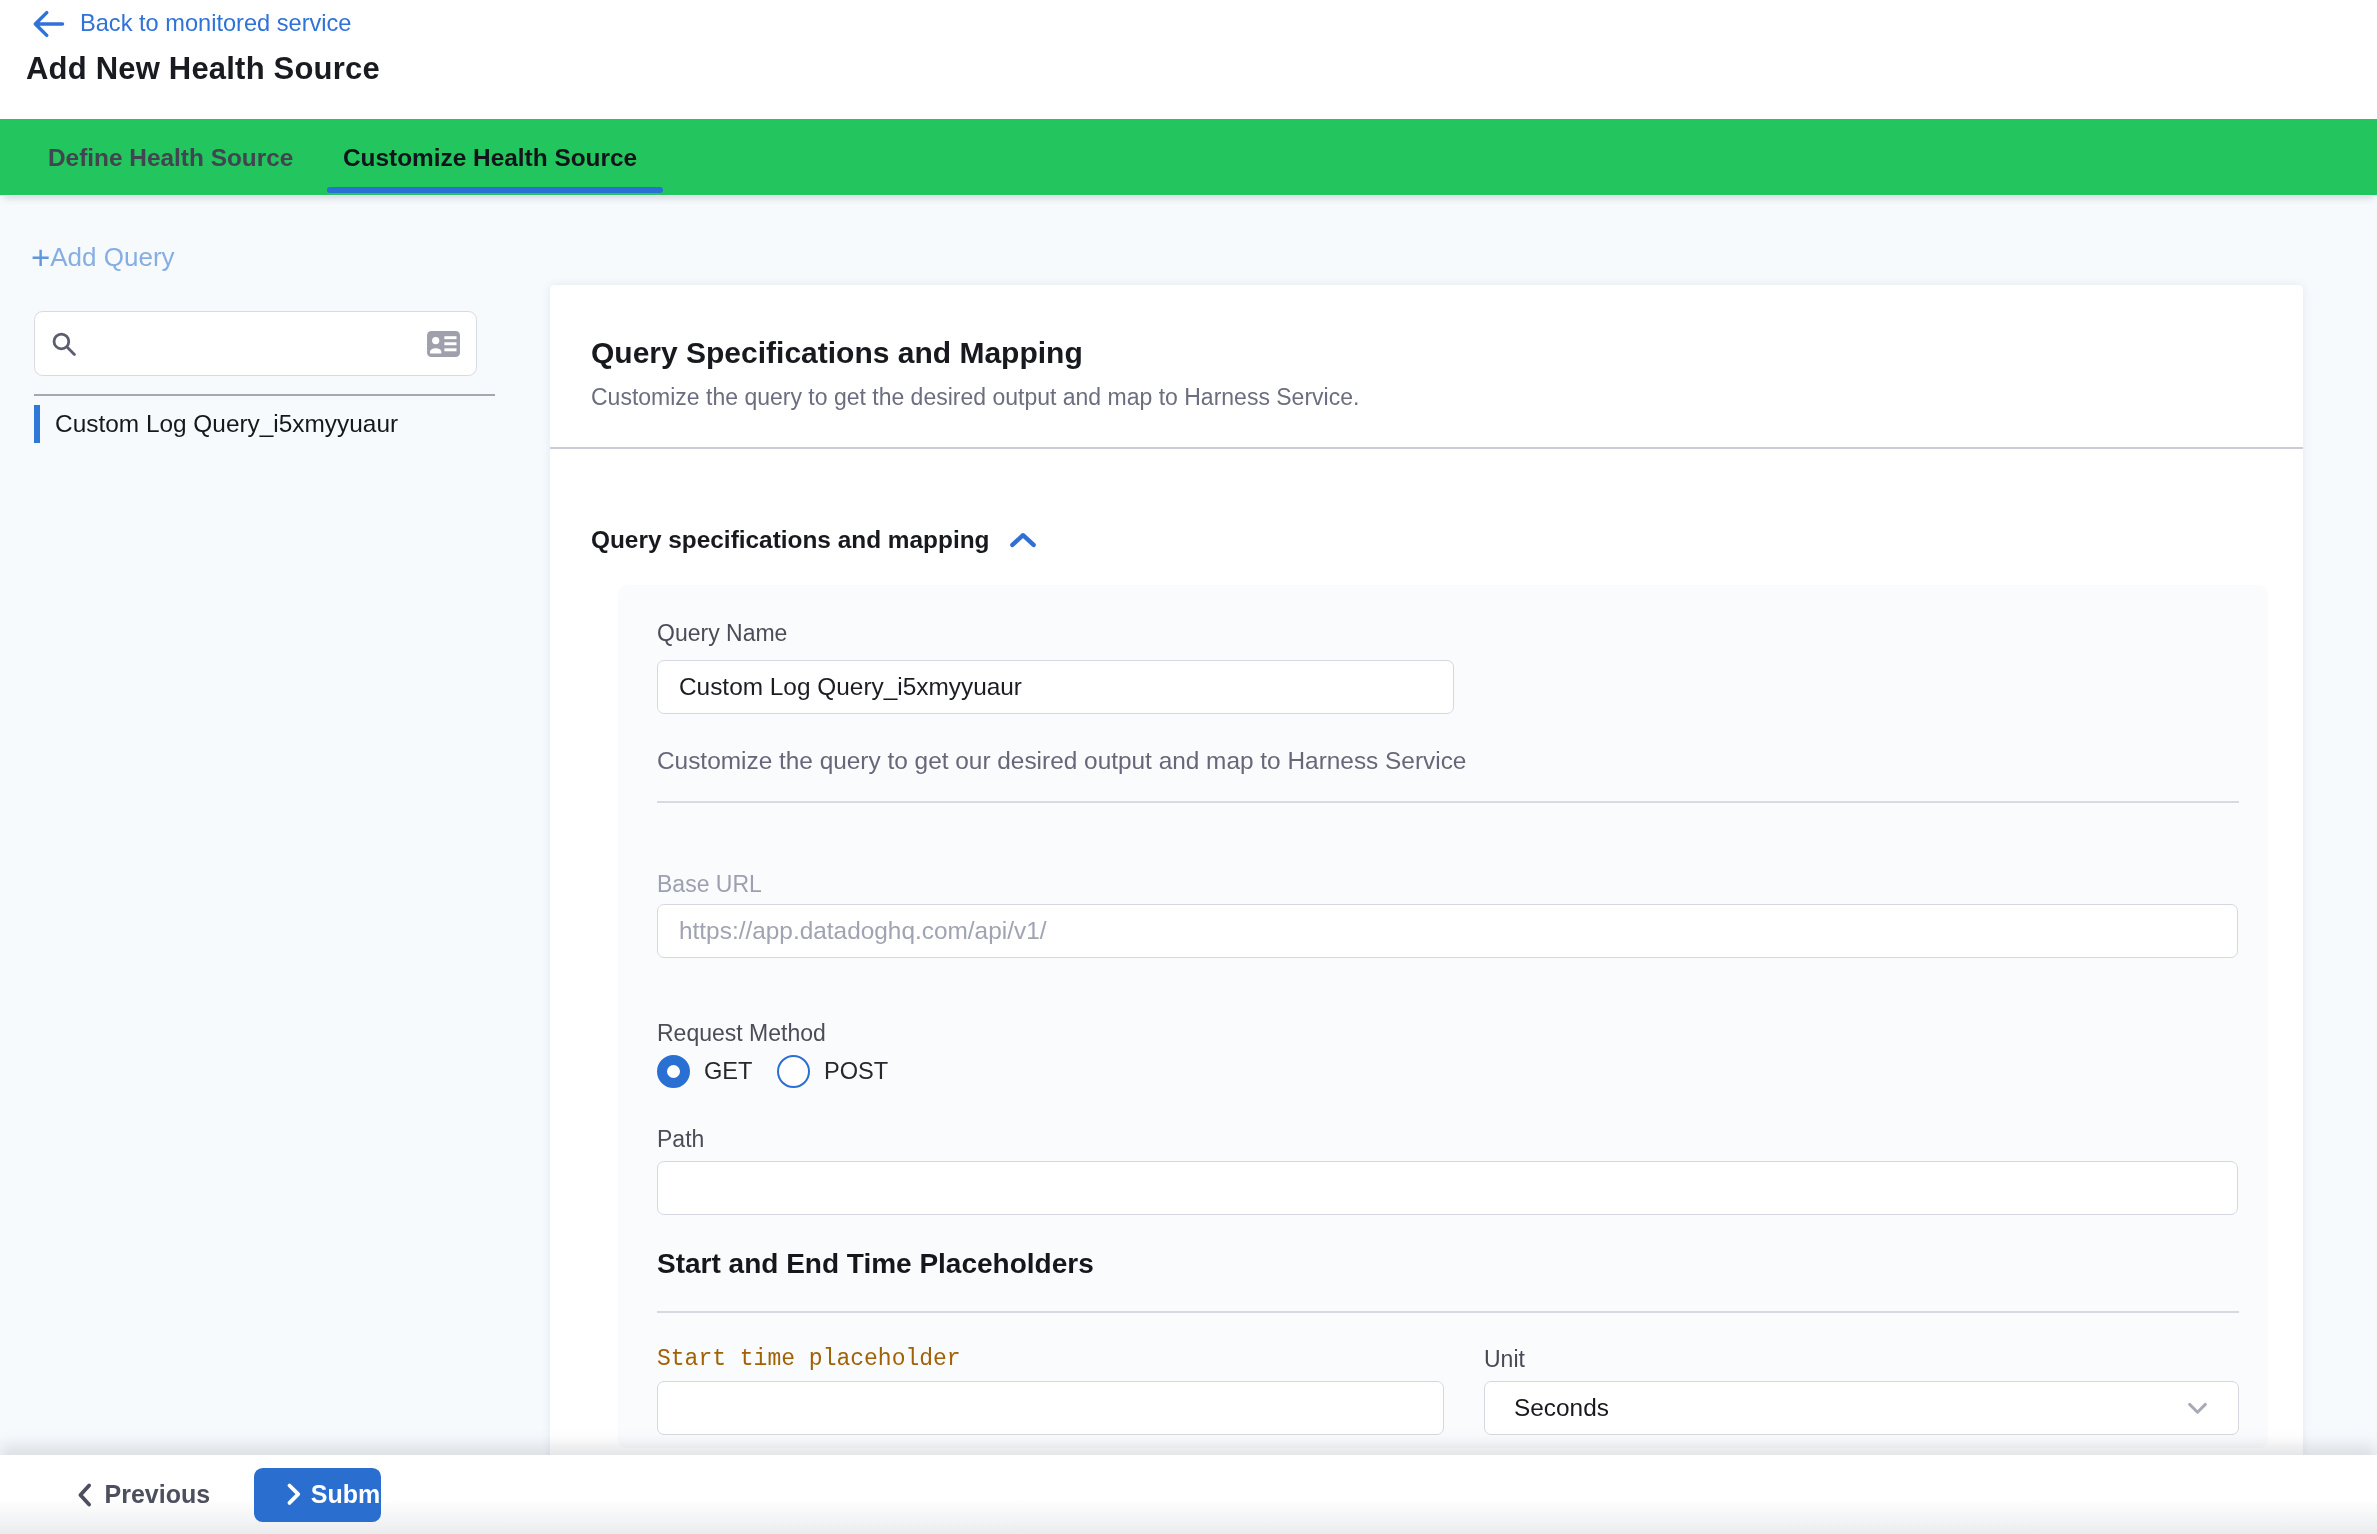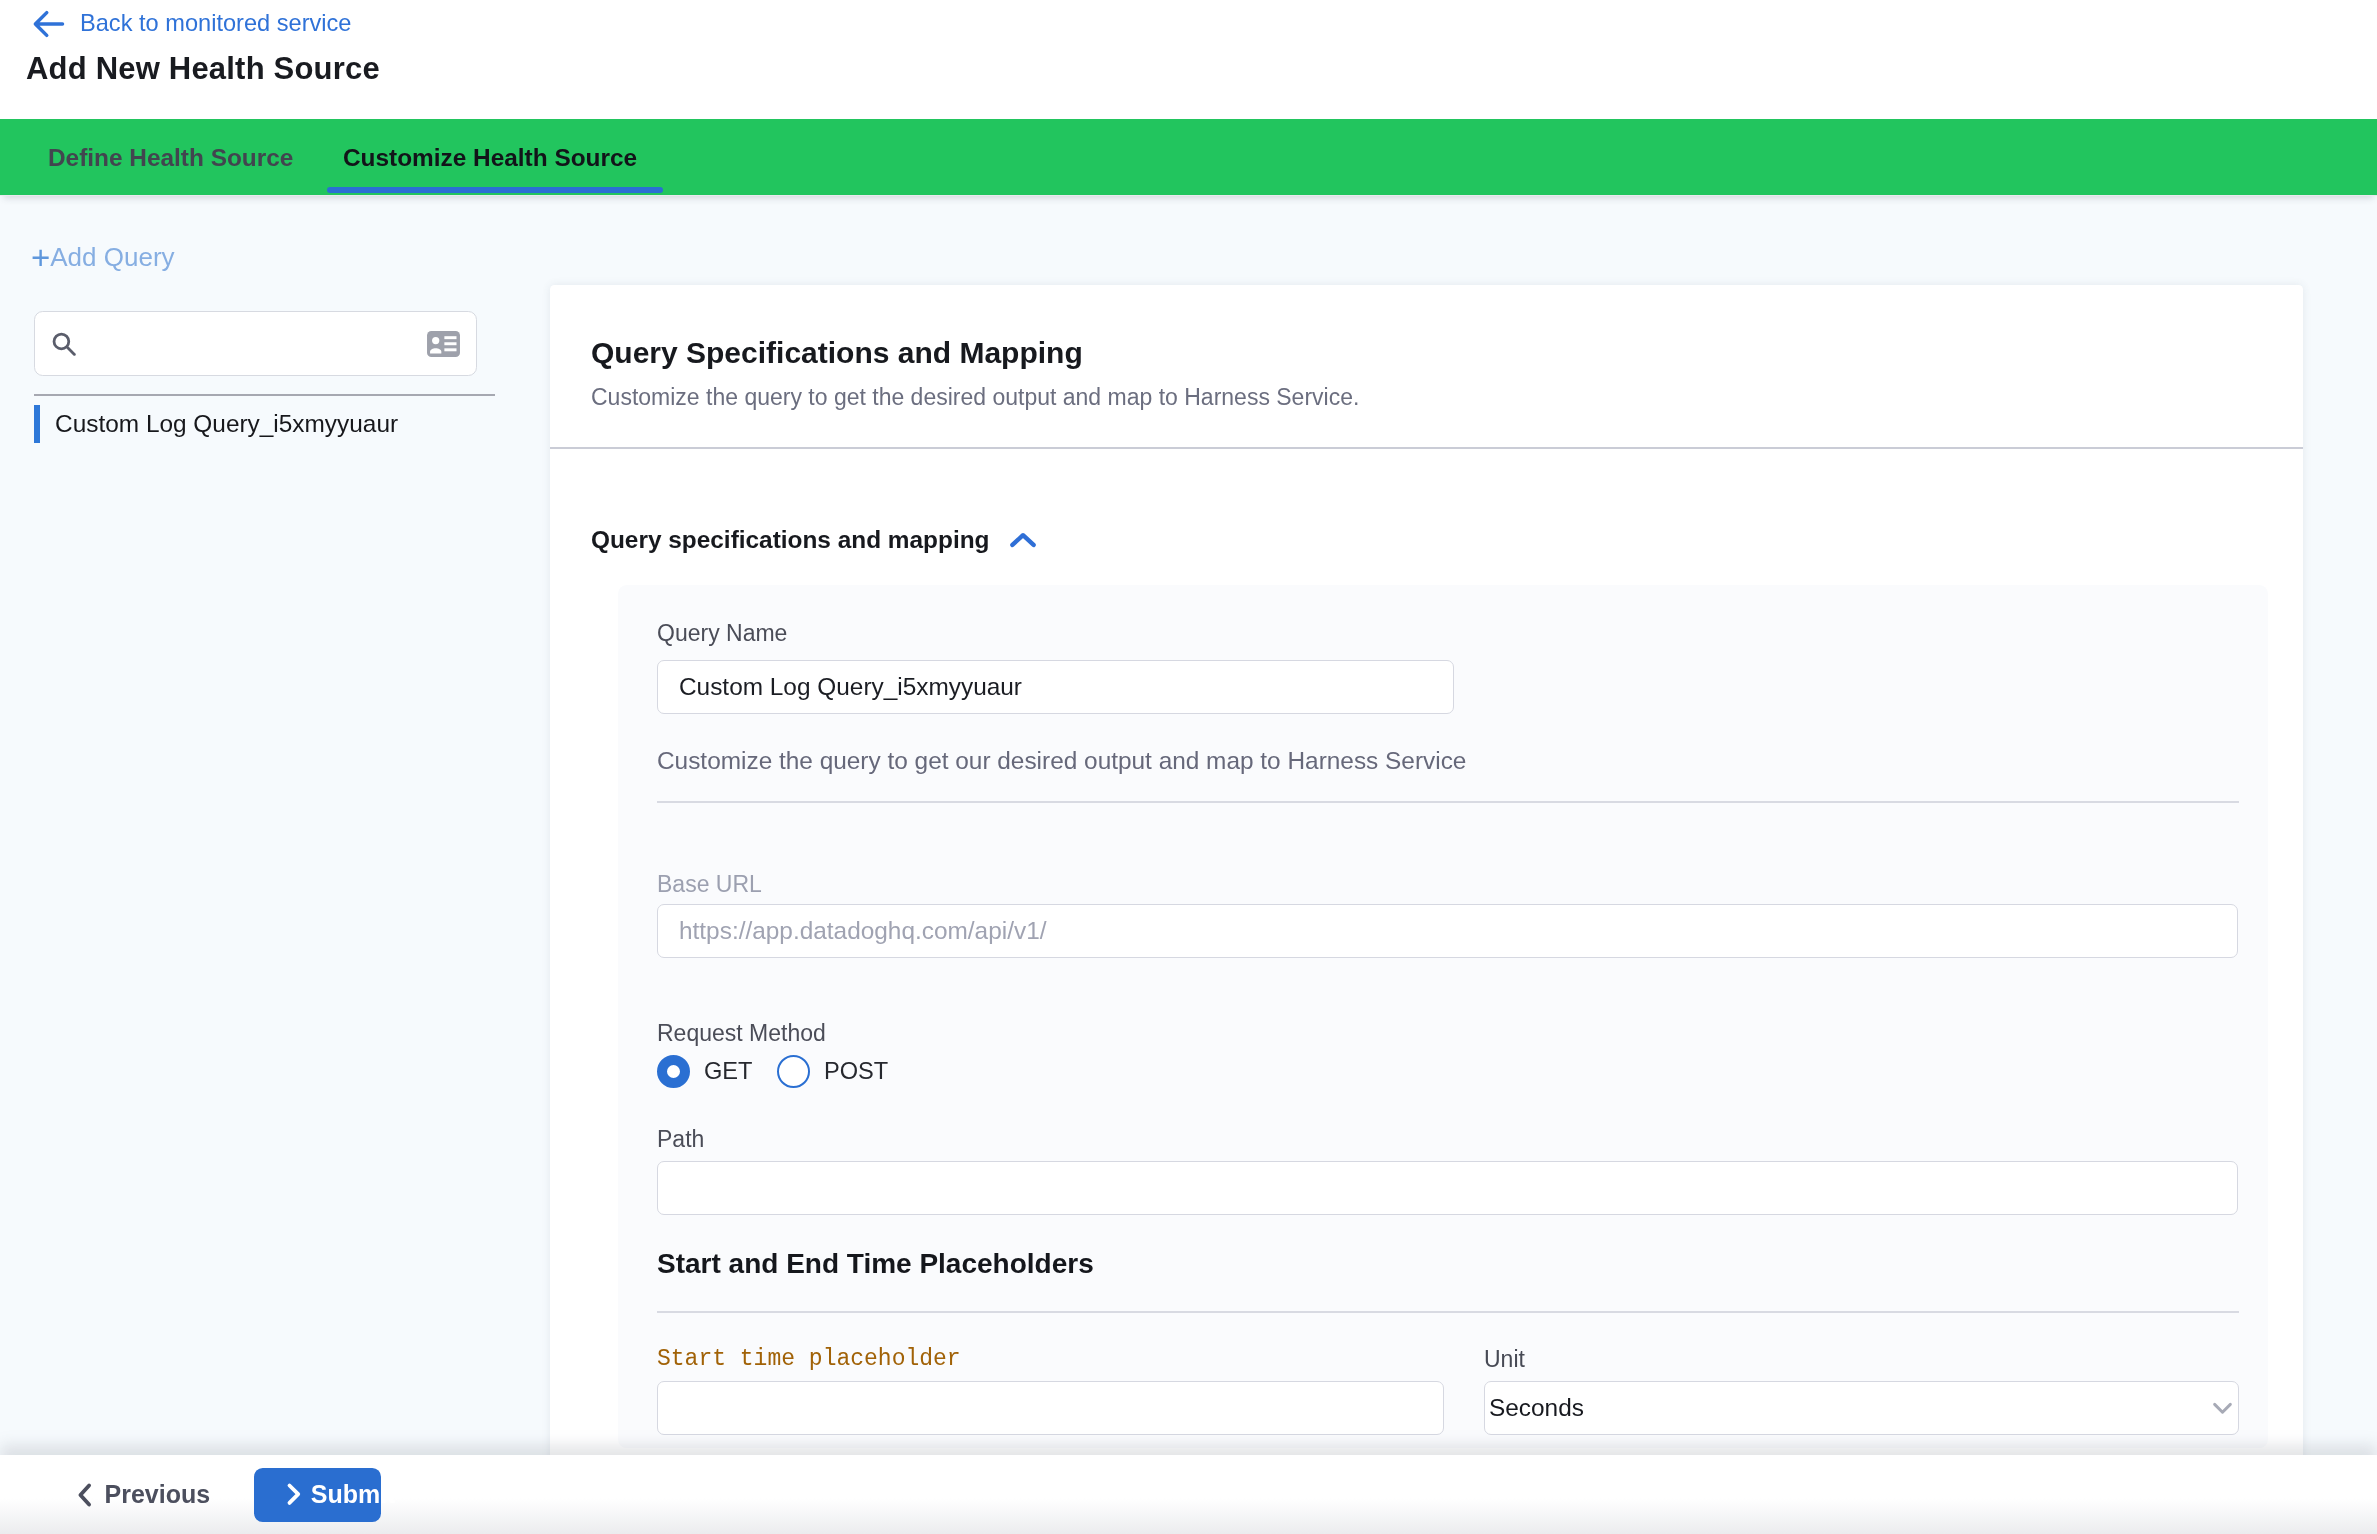--- a/index.html
+++ b/index.html
@@ -111,21 +111,21 @@
   .radio-circle.on  { border: 10.5px solid #2a6fd2; }
   .radio-circle.off { border: 2.6px solid #2a6fd2; }
   .radio-label { font-size: 23.6px; color: #26282e; font-weight: 500; }
 
   .sub-heading { position: absolute; left: 39px; top: 663px; font-size: 28px; font-weight: 700; color: #15171c; }
 
   .unit-select {
     position: absolute; left: 866px; top: 796px; width: 755px; height: 54px;
     background: #ffffff; border: 1.7px solid #d6d8e1; border-radius: 7px;
     display: flex; align-items: center; justify-content: space-between;
-    padding: 0 4px; cursor: pointer;
+    padding: 0 29px; cursor: pointer;
   }
   .unit-select .val { font-size: 24.4px; color: #17191f; }
 
   
   .footer {
     position: absolute; left: 0; bottom: 0; width: 100%; height: 79px;
     background: linear-gradient(to bottom, #ffffff 55%, #ebecee 100%);
     box-shadow: 0 -10.5px 14px rgba(120,125,135,.20);
     z-index: 10;
     display: flex; align-items: center;

